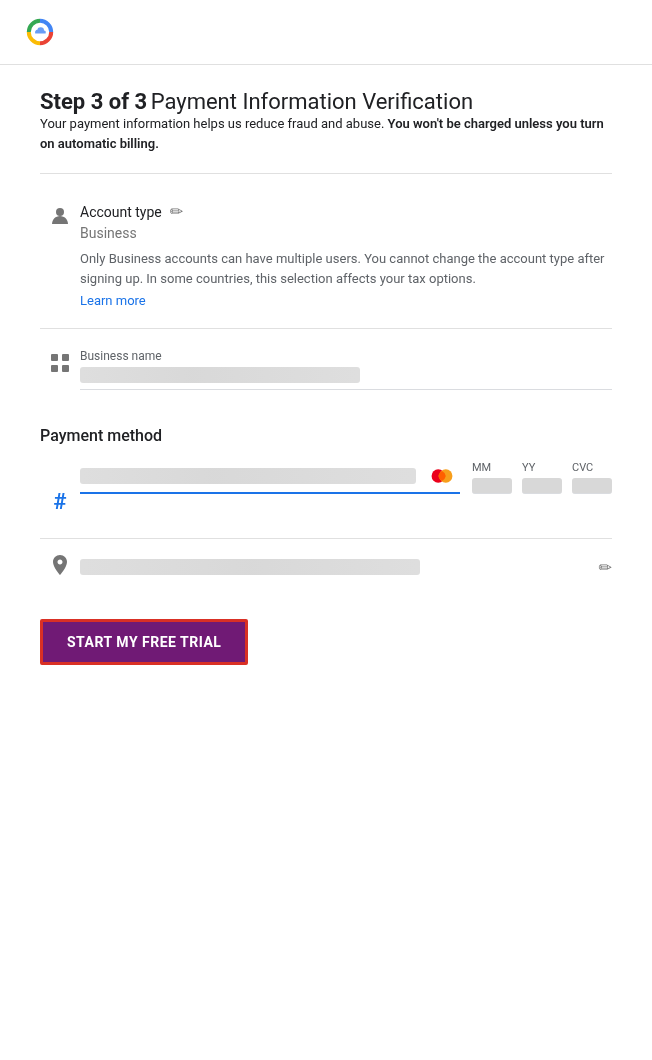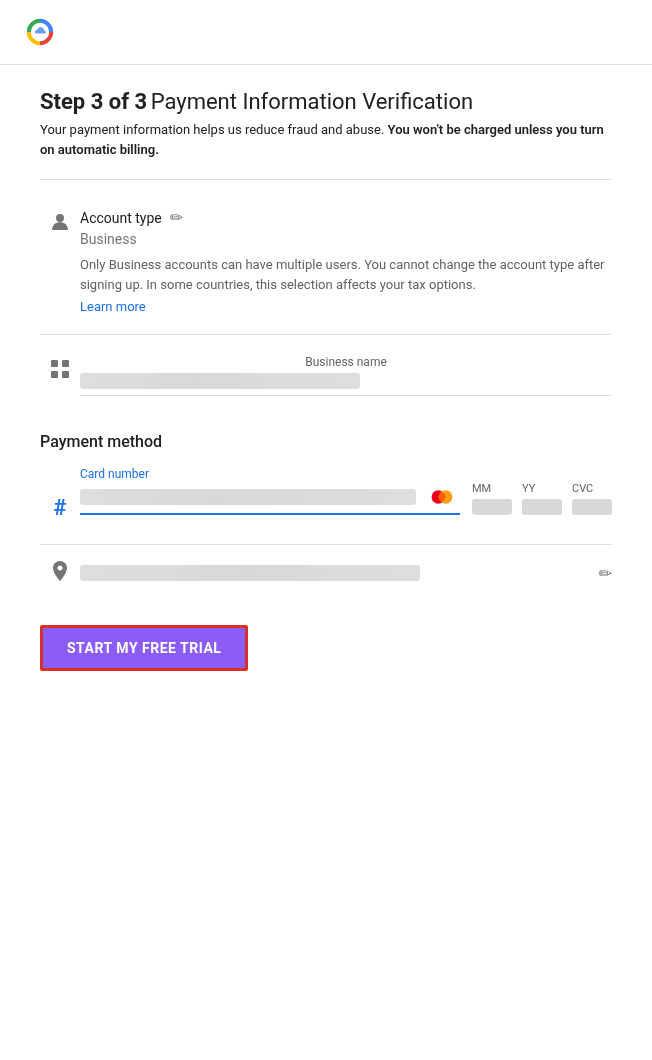--- a/index.html
+++ b/index.html
@@ -51,21 +51,20 @@
     }
     .step-description {
       font-size: 22px;
       font-weight: 400;
       color: #202124;
     }
     .step-subtext {
       font-size: 13px;
       color: #202124;
       line-height: 1.5;
-      margin-top: 6px;
     }
     .step-subtext strong {
       font-weight: 600;
     }
 
     
     .section {
       margin-top: 28px;
     }
 
@@ -131,21 +130,20 @@
 
     
     .input-group {
       margin-bottom: 4px;
     }
     .input-label {
       font-size: 12px;
       color: #5f6368;
       margin-bottom: 4px;
       display: block;
-      text-align: center;
     }
     .blurred-value {
       height: 16px;
       border-radius: 3px;
       background: linear-gradient(90deg, #d0d0d0 0%, #c8c8c8 40%, #d0d0d0 100%);
       opacity: 0.7;
     }
     .blurred-medium {
       width: 220px;
     }
@@ -274,21 +272,21 @@
     }
 
     
     .cta-section {
       margin-top: 40px;
       padding-bottom: 40px;
     }
     .start-trial-button {
       display: inline-block;
       padding: 12px 24px;
-      background: #8b5cf6;
+      background: #701a75;
       color: #fff;
       font-size: 14px;
       font-weight: 700;
       letter-spacing: 0.5px;
       border: 3px solid #d93025;
       cursor: pointer;
       text-transform: uppercase;
       border-radius: 2px;
       font-family: inherit;
     }
@@ -379,21 +377,20 @@
     <div class="payment-section-title">Payment method</div>
 
     <div class="payment-row">
       <div class="payment-icon">
         <span style="color: #1a73e8; font-size: 22px; font-weight: 700;">#</span>
       </div>
       <div style="flex:1;">
         <div style="display: flex; align-items: flex-end; gap: 12px;">
 
           <div class="card-number-field">
-            <span class="card-number-label">Card number</span>
             <div class="card-number-input-wrapper">
               <div class="card-number-blurred"></div>
 
               <svg class="mastercard-icon" viewBox="0 0 38 24" xmlns="http://www.w3.org/2000/svg">
                 <rect width="38" height="24" rx="3" fill="#fff"></rect>
                 <circle cx="15" cy="12" r="7" fill="#EB001B"></circle>
                 <circle cx="23" cy="12" r="7" fill="#F79E1B"></circle>
                 <path d="M19 6.8 A7 7 0 0 1 23 12 A7 7 0 0 1 19 17.2 A7 7 0 0 1 15 12 A7 7 0 0 1 19 6.8Z" fill="#FF5F00"></path>
               </svg>
             </div>

